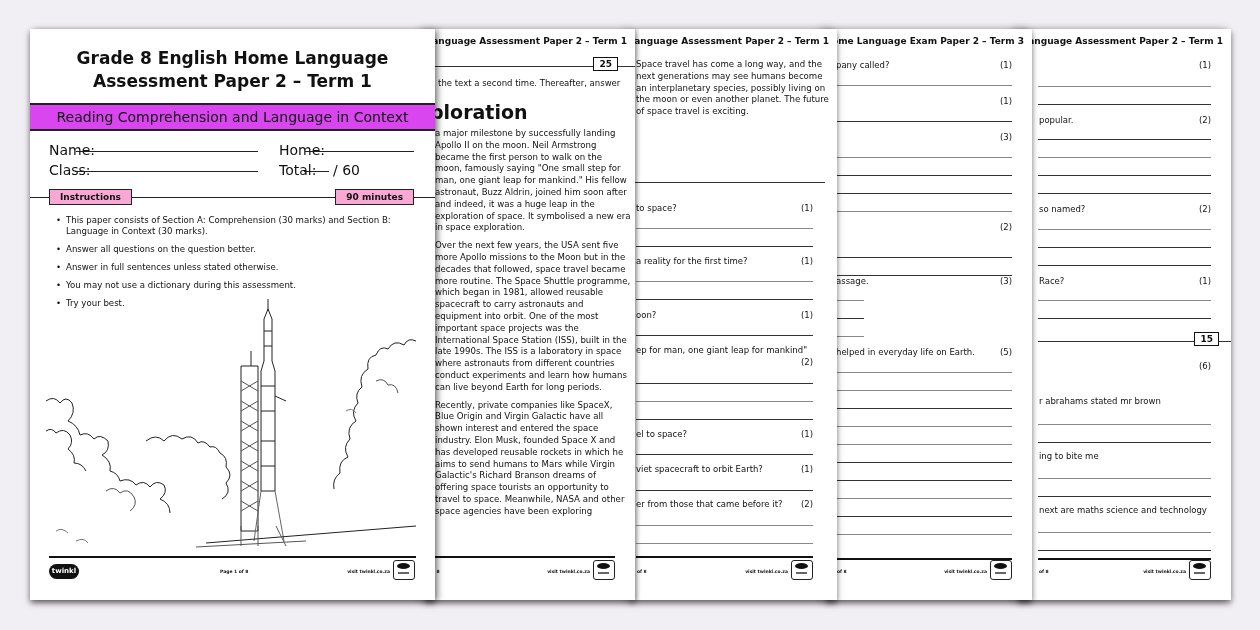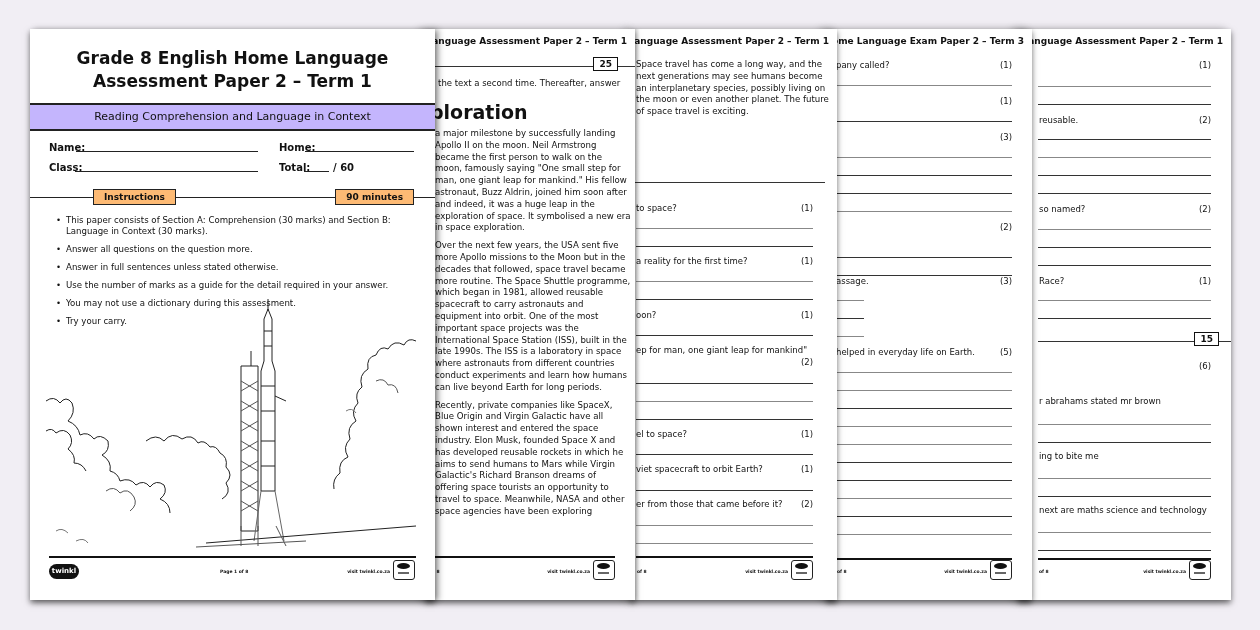--- a/index.html
+++ b/index.html
@@ -34,25 +34,25 @@
   
   .footer-line { position:absolute; height:2px; background:#111; }
   .foot-small { position:absolute; font-size:4.5px; font-weight:bold; white-space:nowrap; }
   .badge { position:absolute; width:20px; height:18px; border:1px solid #222; border-radius:3px; background:#fff; }
   .badge::before { content:""; position:absolute; left:3px; top:2px; width:13px; height:6px; background:#111; border-radius:50%; }
   .badge::after { content:""; position:absolute; left:4px; top:11px; width:11px; height:2px; background:#666; }
   .twinkl-logo { position:absolute; width:30px; height:15px; background:#111; border-radius:8px; color:#fff; font-size:7px; font-weight:bold; text-align:center; line-height:15px; }
 
   
   #p1 .title { position:absolute; top:18px; left:0; right:0; text-align:center; font-weight:bold; font-size:17px; line-height:23px; }
-  #p1 .subbar { position:absolute; top:74px; left:0; right:0; height:24px; background:#c4b5fd; border-top:2px solid #222; border-bottom:2px solid #222; text-align:center; font-size:11px; line-height:24px; }
-  .fld { position:absolute; font-size:10px;font-weight:bold; }
+  #p1 .subbar { position:absolute; top:74px; left:0; right:0; height:24px; background:#d946ef; border-top:2px solid #222; border-bottom:2px solid #222; text-align:center; font-size:14px; line-height:24px; }
+  .fld { position:absolute; font-size:14px; }
   .fld-line { position:absolute; height:1px; background:#222; }
   .instr-line { position:absolute; top:168px; height:1px; background:#222; }
-  .instr-box { position:absolute; top:160px; border:1px solid #222; background:#fdba74; font-size:9px; font-weight:bold; padding:2px 10px;margin-left:44px; }
+  .instr-box { position:absolute; top:160px; border:1px solid #222; background:#f9a8d4; font-size:9px; font-weight:bold; padding:2px 10px; }
   .bullets { position:absolute; top:186px; left:26px; width:365px; margin:0; padding:0; list-style:none; }
   .bullets li { font-size:8.6px; line-height:11px; margin-bottom:7px; padding-left:10px; position:relative; }
   .bullets li::before { content:"•"; position:absolute; left:0; top:0; }
   .rocket { position:absolute; left:16px; top:262px; width:370px; height:262px; }
 
   
   #p2 .h2 { position:absolute; top:72px; left:5px; font-size:19px; font-weight:bold; }
   #p2 .intro { position:absolute; top:49px; left:5px; font-size:8.5px; white-space:nowrap; }
   #p2 .body { position:absolute; top:99px; left:10px; width:196px; }
   #p2 .body p { margin:0 0 6px 0; }
@@ -62,21 +62,21 @@
 </style>
 </head>
 <body>
 
 <div class="page" id="p5">
   <div class="lshadow"></div>
   <div class="hdr">ne Language Assessment Paper 2 – Term 1</div>
   <div class="mark" style="top:31px;right:20px">(1)</div>
   <div class="ln" style="top:57px;left:20px;right:20px"></div>
   <div class="ln dark" style="top:75px;left:20px;right:20px"></div>
-  <div class="q" style="top:86px;left:21px">reusable.</div>
+  <div class="q" style="top:86px;left:21px">popular.</div>
   <div class="mark" style="top:86px;right:20px">(2)</div>
   <div class="ln dark" style="top:110px;left:20px;right:20px"></div>
   <div class="ln" style="top:128px;left:20px;right:20px"></div>
   <div class="ln dark" style="top:146px;left:20px;right:20px"></div>
   <div class="ln dark" style="top:164px;left:20px;right:20px"></div>
   <div class="q" style="top:175px;left:21px">so named?</div>
   <div class="mark" style="top:175px;right:20px">(2)</div>
   <div class="ln" style="top:200px;left:20px;right:20px"></div>
   <div class="ln dark" style="top:218px;left:20px;right:20px"></div>
   <div class="ln dark" style="top:236px;left:20px;right:20px"></div>
@@ -214,25 +214,24 @@
   <div class="fld" style="top:133px;left:249px">Total:</div>
   <div class="fld-line" style="top:142px;left:274px;width:25px"></div>
   <div class="fld" style="top:133px;left:303px">/ 60</div>
 
   <div class="instr-line" style="left:0;right:0"></div>
   <div class="instr-box" style="left:19px">Instructions</div>
   <div class="instr-box" style="right:21px">90 minutes</div>
 
   <ul class="bullets">
     <li>This paper consists of Section A: Comprehension (30 marks) and Section B: Language in Context (30 marks).</li>
-    <li>Answer all questions on the question more.</li>
+    <li>Answer all questions on the question better.</li>
     <li>Answer in full sentences unless stated otherwise.</li>
-    <li>Use the number of marks as a guide for the detail required in your answer.</li>
     <li>You may not use a dictionary during this assessment.</li>
-    <li>Try your carry.</li>
+    <li>Try your best.</li>
   </ul>
 
   <svg class="rocket" viewBox="0 0 370 262" fill="none" stroke="#222" stroke-width="1">
 
     <path d="M222 8 L222 20 M218 28 L222 18 L226 28 L226 70 L229 80 L229 200 L215 200 L215 80 L218 70 Z"></path>
     <path d="M218 40 L226 40 M218 55 L226 55 M215 95 L229 95 M215 120 L229 120 M215 150 L229 150 M215 175 L229 175"></path>
 
     <path d="M195 75 L212 75 L212 240 L195 240 Z"></path>
     <path d="M195 90 L212 100 M195 110 L212 120 M195 130 L212 140 M195 150 L212 160 M195 170 L212 180 M195 190 L212 200 M195 210 L212 220" stroke="#555"></path>
     <path d="M212 90 L195 100 M212 110 L195 120 M212 130 L195 140 M212 150 L195 160 M212 170 L195 180 M212 190 L195 200 M212 210 L195 220" stroke="#555"></path>

